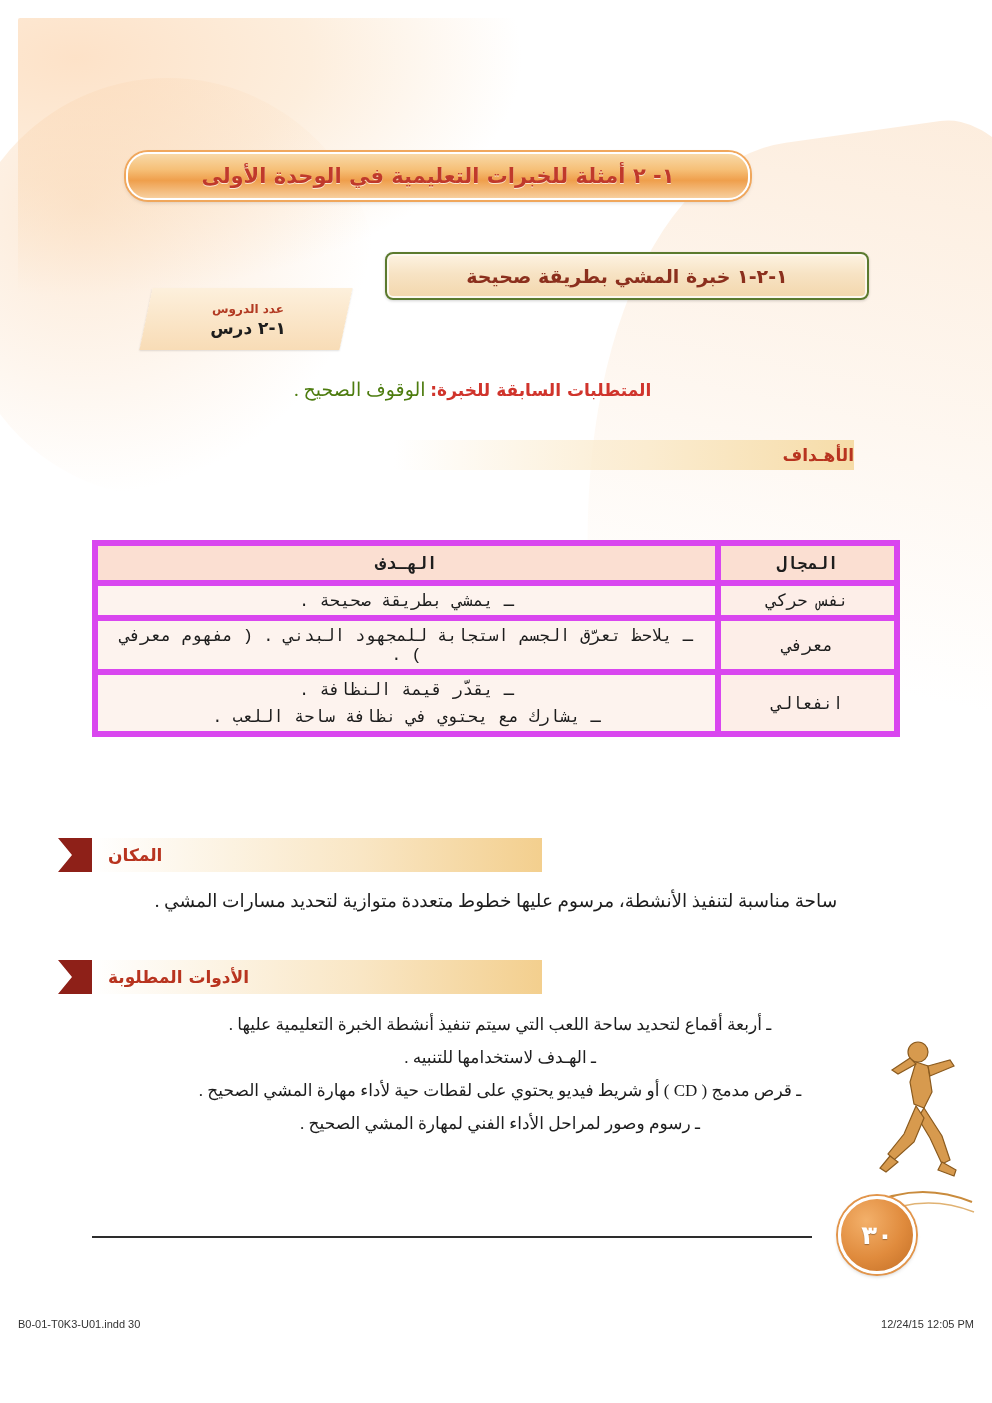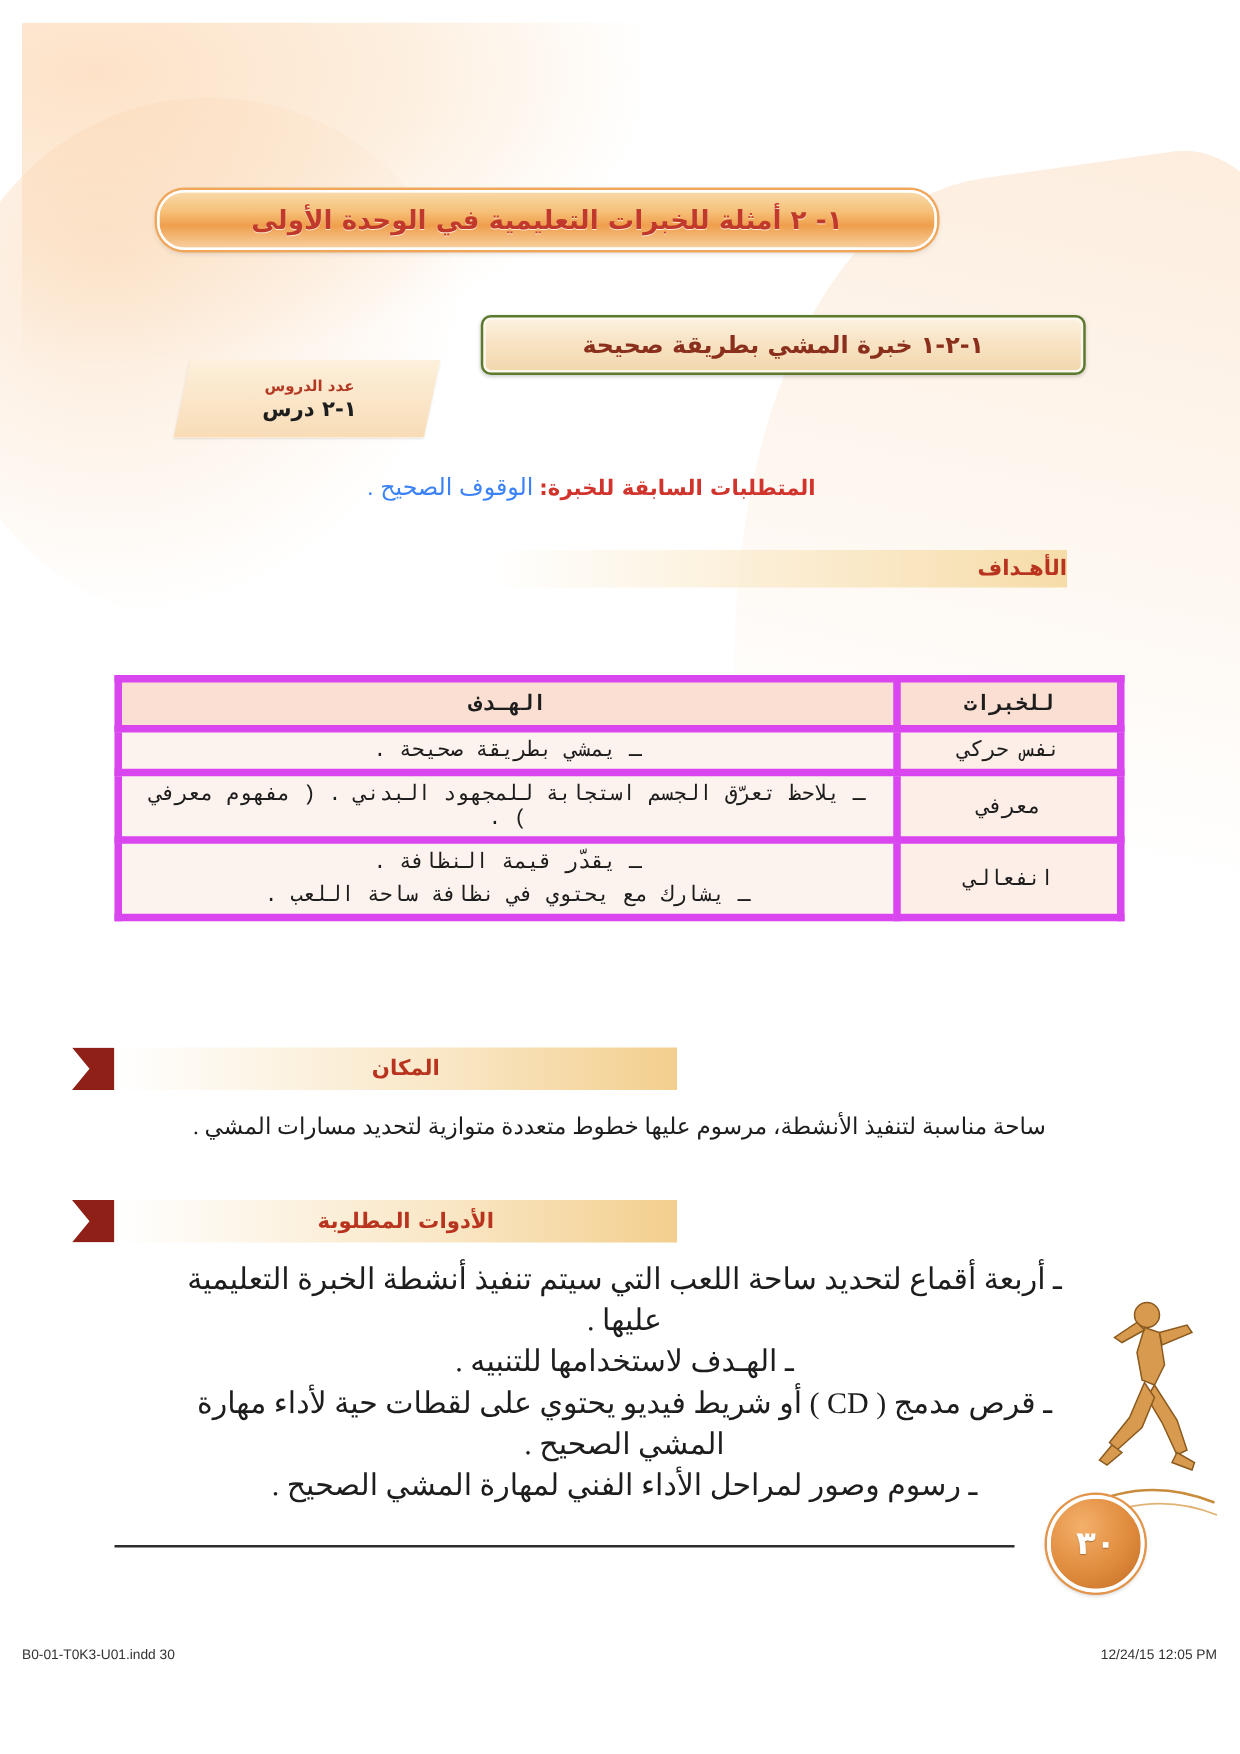--- a/index.html
+++ b/index.html
@@ -153,22 +153,22 @@
     direction: rtl;
     font-size: 19px;
   }
   .prereq .label {
     font-family: "DejaVu Sans", sans-serif;
     font-weight: bold;
     color: #d0342c;
     font-size: 17px;
   }
   .prereq .val {
-    font-family: Liberation Sans, sans-serif;
-    color: #3b82f6;
+    font-family: Liberation Serif, serif;
+    color: #4d7c0f;
     font-size: 19px;
   }
 
   
   .sec-objectives {
     position: absolute;
     top: 440px;
     right: 138px;
     width: 460px;
     height: 30px;
@@ -260,21 +260,21 @@
     right: 450px;
     width: 450px;
     height: 34px;
   }
   .sec-bar .grad {
     position: absolute;
     inset: 0;
     background: linear-gradient(270deg, #f3cf8e 0%, #f9e6c4 40%, rgba(255,255,255,0) 100%);
     display: flex;
     align-items: center;
-    justify-content: center;
+    justify-content: flex-end;
     padding-left: 16px;
     box-sizing: border-box;
   }
   .sec-bar .txt {
     font-family: "DejaVu Sans", sans-serif;
     font-weight: bold;
     font-size: 17px;
     color: #b8341f;
   }
   .sec-bar .flag {
@@ -304,21 +304,21 @@
   }
 
   .tools-list {
     position: absolute;
     top: 1008px;
     left: 130px;
     width: 740px;
     direction: rtl;
     text-align: center;
     font-family: "Liberation Serif", serif;
-    font-size: 24px;
+    font-size: 17px;
     color: #1d1d1d;
     line-height: 33px;
   }
   .tools-list .item { display: block; }
 
   
   .runner {
     position: absolute;
     left: 858px;
     top: 1030px;
@@ -408,21 +408,21 @@
     </div>
 
     <div class="sec-objectives">
       <span class="txt">الأهـداف</span>
     </div>
 
 
     <table class="obj-table">
       <thead>
         <tr>
-          <th>للخبرات</th>
+          <th>المجال</th>
           <th>الهـدف</th>
         </tr>
       </thead>
       <tbody>
         <tr>
           <td class="domain">نفس حركي</td>
           <td class="goal">
             <span class="line">ـ يمشي بطريقة صحيحة .</span>
           </td>
         </tr>

